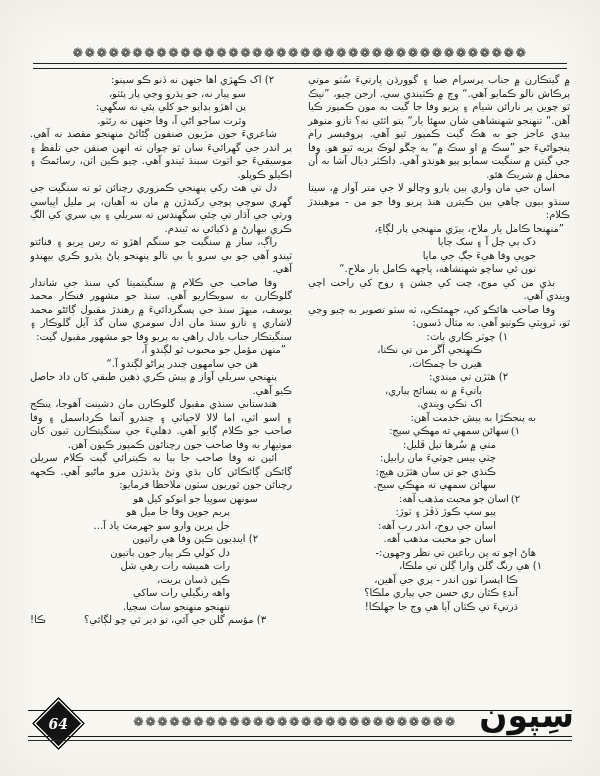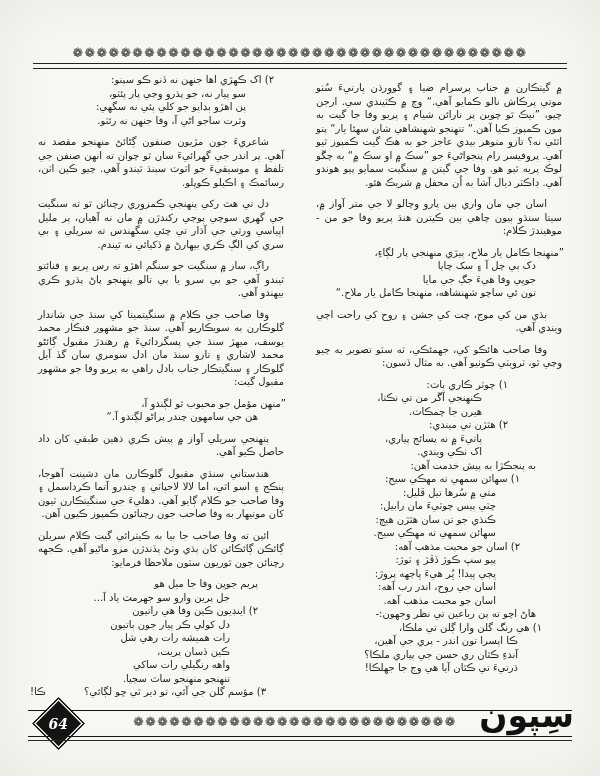--- a/index.html
+++ b/index.html
@@ -19,35 +19,35 @@
   .rule-double-top{
     position:absolute;top:63px;left:33px;right:33px;height:4px;
     border-top:1.6px solid #222;border-bottom:1px solid #222;
   }
   
   .columns{
     position:absolute;top:73px;left:30px;right:30px;bottom:74px;
     display:flex;gap:16px;direction:rtl;overflow:hidden;
   }
   .col{flex:1;direction:rtl;font-size:10px;line-height:13.5px;text-align:justify;}
-  .para{margin:8px;text-indent:15px;text-align:justify;}
+  .para{margin:0;text-indent:15px;text-align:justify;}
   .para.no-ind{text-indent:0;}
   .verse{margin:0;text-align:right;}
   .vline{padding-right:44px;}
   .cline{padding-right:34px;}
   .v-num .vline{padding-right:46px;}
   .v-num .vline:first-child{padding-right:18px;}
   .v-quote .vline{padding-right:34px;}
   .v-quote .vline:first-child{padding-right:6px;}
   .v-song .vline{padding-right:62px;}
   .v-song .vline:first-child{padding-right:34px;}
   .v-haiku .vline{padding-right:88px;}
   .v-haiku .vline:first-child{padding-right:62px;}
   .v-panj .vline{padding-right:74px;}
-  .v-panj .vline:first-child{padding-right:50px;}
+  .v-panj .vline:first-child{padding-right:50px;font-family:Liberation Serif, serif;}
   .v-rubai .vline{padding-right:52px;}
   .v-rubai .vline:first-child{padding-right:28px;}
   .split-line{display:flex;justify-content:space-between;direction:rtl;padding-right:26px;}
   
   .footer{position:absolute;left:28px;right:28px;top:703px;height:42px;}
   .f-rule-top{position:absolute;top:7px;left:0;right:0;border-top:1.6px solid #161616;}
   .f-rule-bot1{position:absolute;top:33px;left:0;right:0;border-top:1.6px solid #161616;}
   .f-rule-bot2{position:absolute;top:37px;left:0;right:0;border-top:0.8px solid #2a2a2a;}
   .orn-bottom{top:13px;left:78px;right:88px;position:absolute;text-align:center;
     font-size:12.5px;line-height:1;letter-spacing:1.5px;color:#262626;white-space:nowrap;overflow:hidden;}
@@ -77,21 +77,21 @@
   <div class="rule-double-top"></div>
 
   <div class="columns">
     <div class="col">
         <p class="para no-ind">۾ گيتڪارن ۾ جناب پرسرام ضيا ۽ گوورڌن ڀارتيءَ سُٺو موتي پرڪاش نالو ڪمايو آهي.“ وچ ۾ ڪٽيندي سي. ارجن چيو، ”نيڪ ٿو چوين پر نارائن شيام ۽ پريو وفا جا گيت به مون ڪمپوز ڪيا آهن.“ تنهنجو شهنشاهي شان سهئا يار“ پتو اٿئي نه؟ تازو منوهر بيدي عاجز جو به هڪ گيت ڪمپوز ٿيو آهي. پروفيسر رام پنجواڻيءَ جو ”سڪ ۾ او سڪ ۾“ به چڱو لوڪ پريه ٿيو هو. وفا جي گيتن ۾ سنگيت سمايو پيو هوندو آهي. ڊاڪٽر ديال آشا به اُن محفل ۾ شريڪ هئو.</p>
         <p class="para">اسان جي مان واري ٻين پارو وچالو لا جي متر آواز ۾، سيتا سنڌو ٻيون چاهي ٻين ڪيترن هنڌ پريو وفا جو من - موهيندڙ ڪلام:</p>
         <div class="verse v-quote">
           <div class="vline">”منهنجا ڪامل يار ملاح، ٻيڙي منهنجي پار لڳاءِ،</div>
           <div class="vline">دک ٻي چل آ ۽ سک چايا</div>
           <div class="vline">جوڀي وفا هيءَ جڳ جي مايا</div>
-          <div class="vline">تون ئي ساچو شهنشاهه، منهنجا ڪامل يار ملاح.“</div>
+          <div class="vline">تون ئي ساچو شهنشاهه، ڀاڄهه ڪامل يار ملاح.“</div>
         </div>
         <p class="para">ٻڌي من کي موج، چت کي جشن ۽ روح کي راحت اچي ويندي آهي.</p>
         <p class="para">وفا صاحب هائڪو کي، جهمئڪي، ٽه سٽو تصوير به چيو وڃي ٿو، ٽرويٽي ڪوٺيو آهي. به مثال ڏسون:</p>
         <div class="verse v-haiku">
           <div class="vline">١) چوٽر ڪاري ٻاٽ:</div>
           <div class="vline">ڪنهنجي آڱر من تي نڪتا،</div>
           <div class="vline">هيرن جا چمڪاٽ.</div>
         </div>
         <div class="verse v-haiku">
           <div class="vline">٢) هٿڙن تي ميندي:</div>
@@ -102,21 +102,20 @@
         <div class="verse v-panj">
           <div class="vline">١) سهائن سمهي ته مهڪي سيج:</div>
           <div class="vline">متي ۾ سُرها تيل ڦليل:</div>
           <div class="vline">چٽي پيس چوٽيءَ مان رابيل:</div>
           <div class="vline">ڪنڌي جو تن سان هٿڙن هيڄ:</div>
           <div class="vline">سهائن سمهي ته مهڪي سيج.</div>
         </div>
         <div class="verse v-panj">
           <div class="vline">٢) اسان جو محبت مذهب آهه:</div>
           <div class="vline">پيو سڀ ڪوڙ ڏڦڙ ۽ ٽوڙ:</div>
-          <div class="vline">ڀڄي ڀيدا! ڀُر هيءَ ڀاڄهه پروڙ:</div>
           <div class="vline">اسان جي روح، اندر رب آهه:</div>
           <div class="vline">اسان جو محبت مذهب آهه.</div>
         </div>
         <div class="cline">هاڻ اچو ته پن رباعين تي نظر وجهون:-</div>
         <div class="verse v-rubai">
           <div class="vline">١) هي رنگ گلن وارا ڳلن تي ملڪا،</div>
           <div class="vline">ڪا اپسرا تون اندر - پري جي آهين،</div>
           <div class="vline">آندءِ ڪٿان ري حسن جي پياري ملڪا؟</div>
           <div class="vline">ڌرتيءَ تي ڪٿان آيا هي وڄ جا جهلڪا!</div>
         </div>
@@ -133,20 +132,21 @@
         <p class="para">راڳ، ساز ۾ سنگيت جو سنگم اهڙو ته رس ڀريو ۽ فنائتو ٿيندو آهي جو بي سرو يا بي تالو پنهنجو پاڻ پڌرو ڪري بيهندو آهي.</p>
         <p class="para">وفا صاحب جي ڪلام ۾ سنگيتميتا کي سنڌ جي شاندار گلوڪارن به سويڪاريو آهي. سنڌ جو مشهور فنڪار محمد يوسف، ميهڙ سنڌ جي پسگردائيءَ ۾ رهندڙ مقبول ڳائڻو محمد لاشاري ۽ تازو سنڌ مان ادل سومري سان گڏ آيل گلوڪار ۽ سنگيتڪار جناب بادل راهي به پريو وفا جو مشهور مقبول گيت:</p>
         <div class="verse v-quote">
           <div class="vline">”منهن مؤمل جو محبوب ٿو لڳندو آ،</div>
           <div class="vline">هن جي سامهون چندر پراڻو لڳندو آ.“</div>
         </div>
         <p class="para">پنهنجي سريلي آواز ۾ پيش ڪري ذهين طبقي کان داد حاصل ڪيو آهي.</p>
         <p class="para">هندستاني سنڌي مقبول گلوڪارن مان دشينت آهوجا، پنڪج ۽ اسو اٿي، اما لالا لاجپاٽي ۽ چندرو آتما ڪرداسمل ۽ وفا صاحب جو ڪلام ڳايو آهي. دهليءَ جي سنگيتڪارن ٽيون کان موتيهار به وفا صاحب جون رچنائون ڪمپوز ڪيون آهن.</p>
         <p class="para">ائين ته وفا صاحب جا ٻيا به ڪيترائي گيت ڪلام سريلن ڳائڪن ڳائڪائن کان ٻڌي وٺڻ پڏندڙن مزو ماڻيو آهي. ڪجهه رچنائن جون ٿوريون سٽون ملاحظا فرمايو:</p>
         <div class="verse v-song">
+          <div class="vline">سونهن سوڀيا جو انوکو کيل هو</div>
           <div class="vline">پريم جوڀن وفا جا ميل هو</div>
           <div class="vline">جل پرين وارو سو جهرمٽ ياد آ...</div>
         </div>
         <div class="verse v-song">
           <div class="vline">٢)  اينڊيون ڪين وفا هي راتيون</div>
           <div class="vline">دل کولي ڪر پيار جون ٻاتيون</div>
           <div class="vline">رات هميشه رات رهي شل</div>
           <div class="vline">ڪين ڏسان پريت،</div>
           <div class="vline">واهه رنگيلي رات ساکي</div>
           <div class="vline">تنهنجو منهنجو ساٿ سڄيا.</div>

